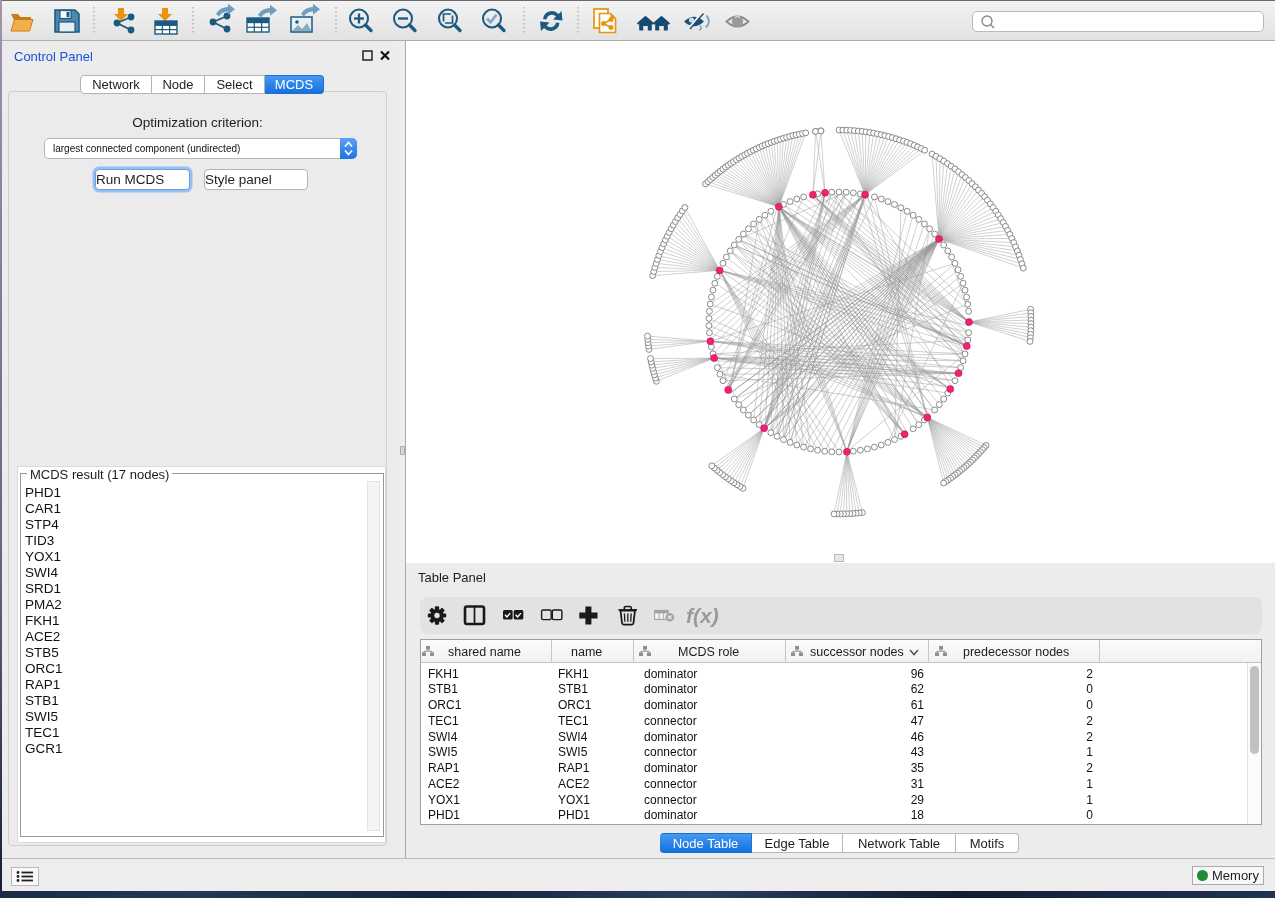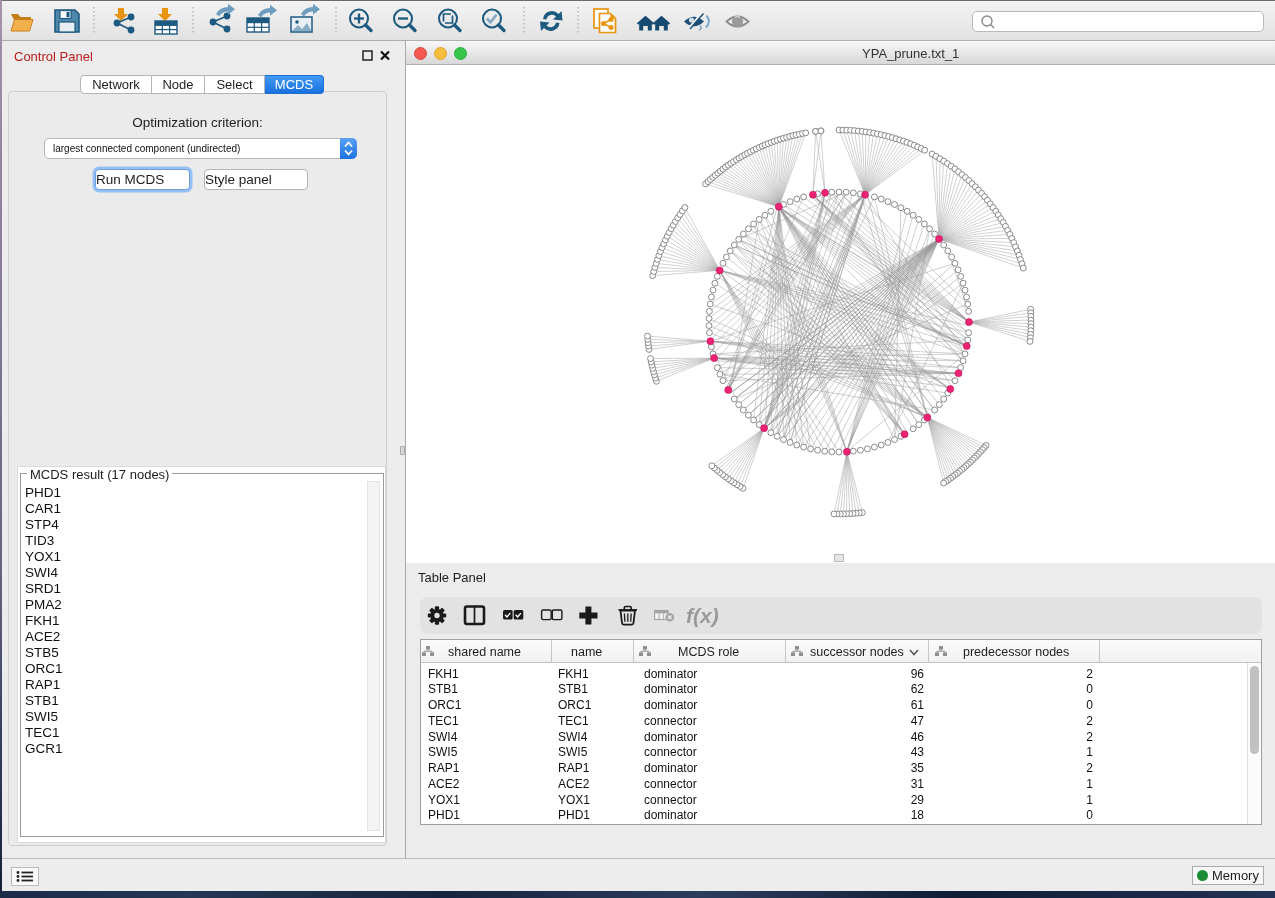--- a/index.html
+++ b/index.html
@@ -3,21 +3,21 @@
 <style>
 * { margin:0; padding:0; box-sizing:border-box; }
 html,body { width:1275px; height:898px; overflow:hidden; font-family:"Liberation Sans",sans-serif; }
 body { position:relative; background:#ececec; }
 #toolbar { position:absolute; left:0; top:0; width:1275px; height:41px;
   background:linear-gradient(#f3f3f3,#e2e2e2); border-top:1px solid #6b6b6b; border-bottom:1px solid #aeaeae; }
 #searchbox { position:absolute; left:972px; top:10px; width:292px; height:21px; background:#fff; border:1px solid #b9b9b9; border-radius:5px; }
 #leftstrip { position:absolute; left:0; top:0; width:2px; height:891px;
   background:linear-gradient(#a393ab,#756c8b 50%,#646180 65%,#3a4060 82%,#14203a); z-index:50; }
 #ctrl { position:absolute; left:2px; top:41px; width:391px; height:817px; background:#ececec; }
-#ctrl-title { position:absolute; left:12px; top:8px; font-size:13px; color:#b91c1c; }
+#ctrl-title { position:absolute; left:12px; top:8px; font-size:13px; color:#1d4ed8; }
 #mcdspane { position:absolute; left:6px; top:50px; width:379px; height:755px;
   background:#ebebeb; border:1px solid #cfcfcf; border-radius:4px; }
 #tabs { position:absolute; left:78px; top:34px; height:19px; display:flex; z-index:5; }
 .tab { font-size:13px; color:#1d1d1d; background:#fff; border:1px solid #b4b4b4; border-left:none;
   display:flex; align-items:center; justify-content:center; }
 .tab:first-child { border-left:1px solid #b4b4b4; border-radius:4px 0 0 4px; }
 .tab:last-child { border-radius:0 4px 4px 0; border-color:#1a6fd4; }
 .tab.sel { background:linear-gradient(#449af3,#1770df); color:#fff; }
 #optlabel { position:absolute; left:0; width:100%; top:23px; text-align:center; font-size:13.5px; color:#1d1d1d; }
 #dropdown { position:absolute; left:35px; top:46px; width:313px; height:21px; background:#fff;
@@ -227,26 +227,20 @@
     <div class="tab" style="width:72px">Network</div>
     <div class="tab" style="width:53px">Node</div>
     <div class="tab" style="width:60px">Select</div>
     <div class="tab sel" style="width:59px">MCDS</div>
   </div>
 </div>
 <div id="vdivider">
     <div id="vgrip"></div>
   </div>
 <div id="netpanel">
-  <div id="nettitle">
-    <div class="tl" style="left:8px;background:#f45a52;border:0.5px solid #d94841"></div>
-    <div class="tl" style="left:28px;background:#f6be3d;border:0.5px solid #dfa32b"></div>
-    <div class="tl" style="left:48px;background:#38c649;border:0.5px solid #2aab3c"></div>
-    <div id="nettext">YPA_prune.txt_1</div>
-  </div>
   <svg width="869" height="498" viewBox="0 0 869 498" style="position:absolute;left:0;top:24px">
   <g stroke="#979797" stroke-width="0.7" stroke-opacity="0.65">
 <line x1="372.8" y1="141.8" x2="404.6" y2="383.9"></line>
 <line x1="372.8" y1="141.8" x2="397.6" y2="382.1"></line>
 <line x1="372.8" y1="141.8" x2="390.8" y2="380.0"></line>
 <line x1="372.8" y1="141.8" x2="384.1" y2="377.4"></line>
 <line x1="372.8" y1="141.8" x2="377.5" y2="374.6"></line>
 <line x1="372.8" y1="141.8" x2="371.1" y2="371.3"></line>
 <line x1="372.8" y1="141.8" x2="364.9" y2="367.7"></line>
 <line x1="372.8" y1="141.8" x2="358.9" y2="363.8"></line>
@@ -1105,20 +1099,26 @@
 <span style="position:absolute;left:137px;top:1.5px;">PHD1</span>
 <span style="position:absolute;left:223px;top:1.5px;">dominator</span>
 <span style="position:absolute;left:413px;top:1.5px;width:90px;text-align:right;">18</span>
 <span style="position:absolute;left:582px;top:1.5px;width:90px;text-align:right;">0</span>
 </div>
       </div>
     <div id="tbl-scroll">
         <div id="tbl-thumb"></div>
       </div>
   </div>
+  <div id="bottabs">
+    <div class="btab sel" style="width:92px">Node Table</div>
+    <div class="btab" style="width:91px">Edge Table</div>
+    <div class="btab" style="width:113px">Network Table</div>
+    <div class="btab" style="width:63px">Motifs</div>
+  </div>
 </div>
 <div id="statusbar">
   <div id="listbtn"><svg width="26" height="17">
     <g fill="#222">
           <circle cx="6" cy="4.5" r="1.4"></circle>
           <circle cx="6" cy="8.5" r="1.4"></circle>
           <circle cx="6" cy="12.5" r="1.4"></circle>
         </g>
     <g stroke="#222" stroke-width="1.8">
           <line x1="9.5" y1="4.5" x2="21" y2="4.5"></line>

